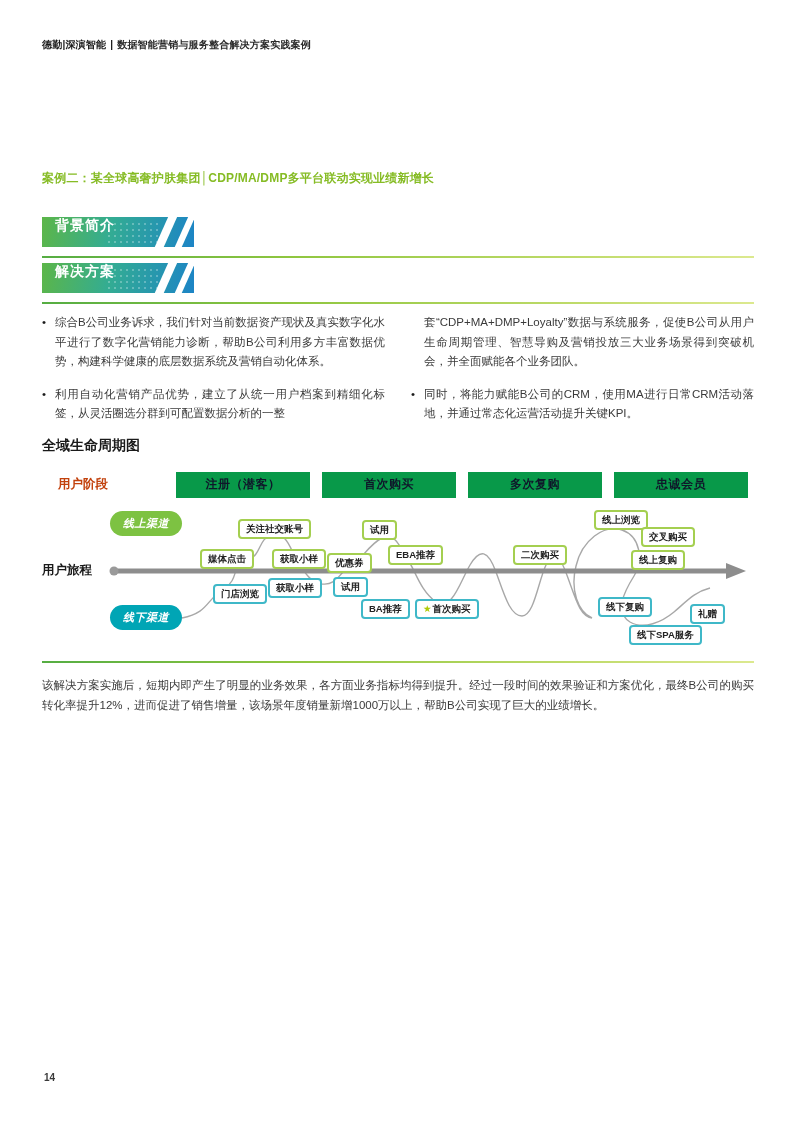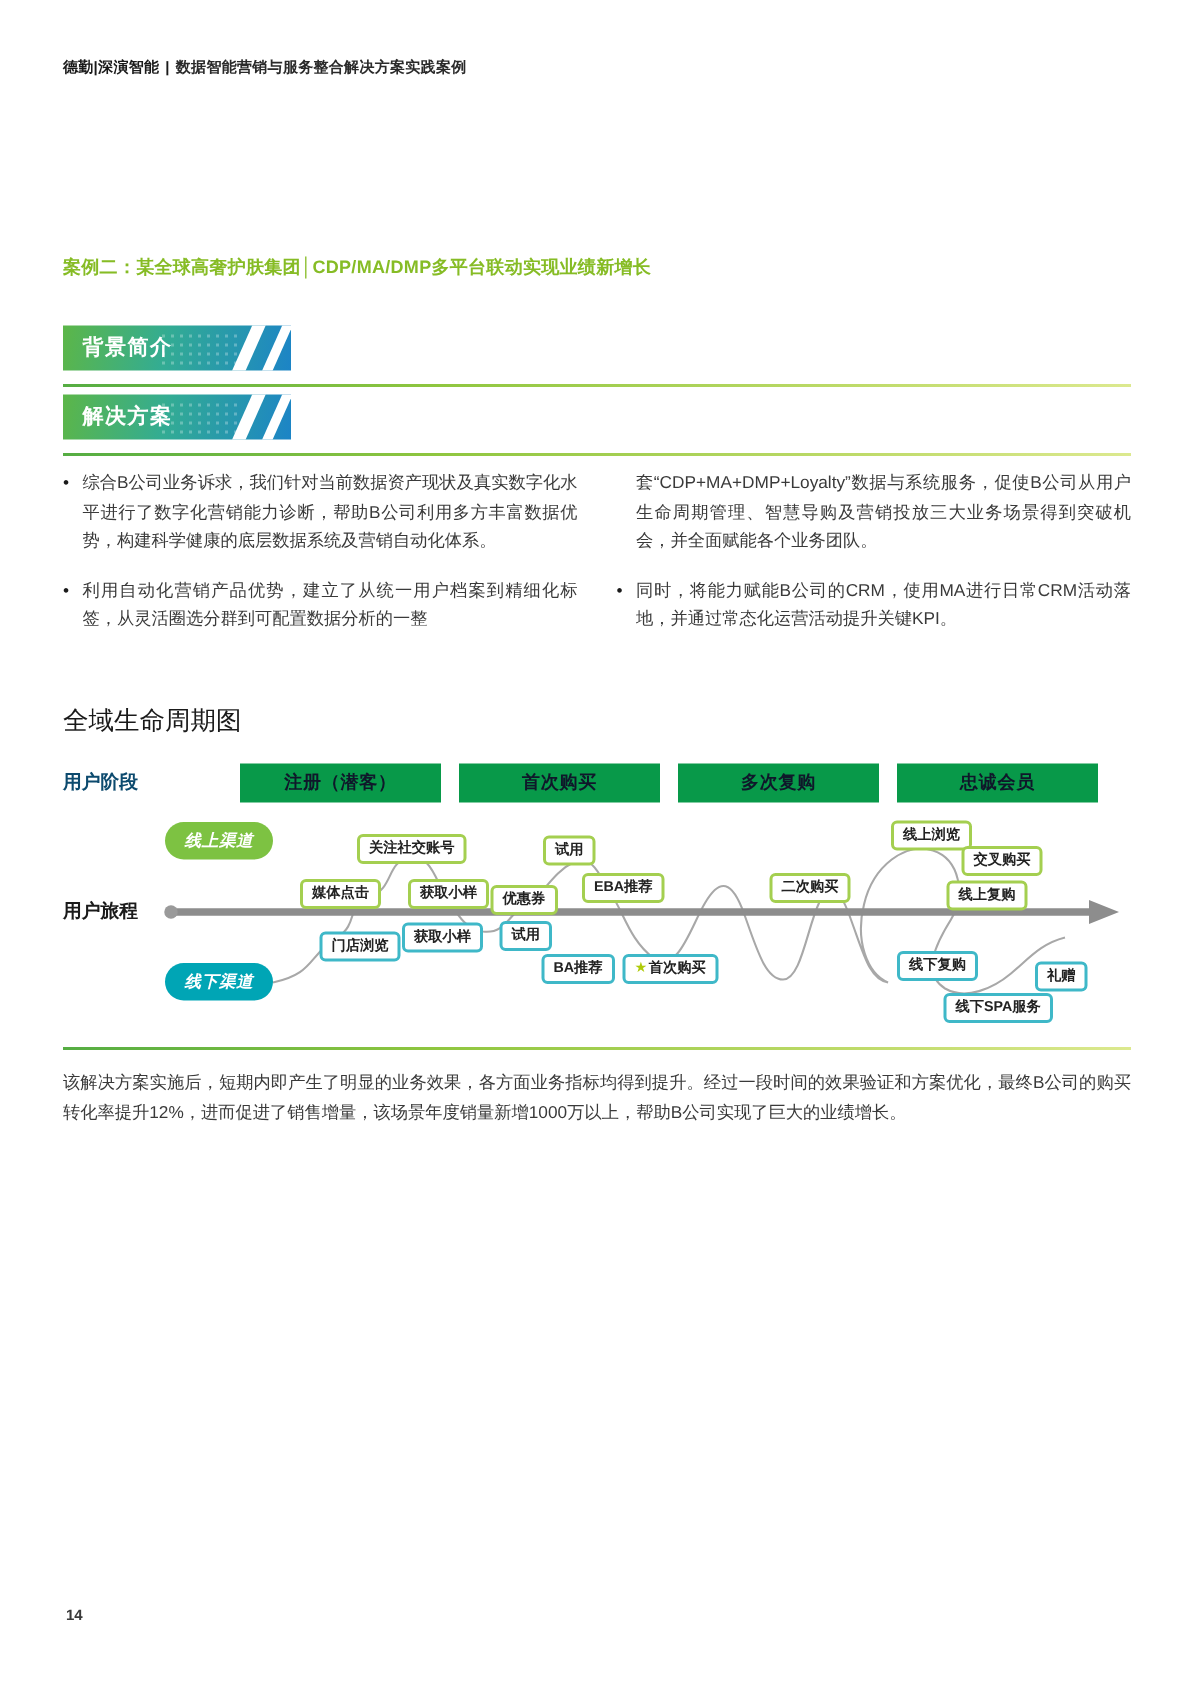--- a/index.html
+++ b/index.html
@@ -14,21 +14,21 @@
   .doc-header .brand { font-weight:700; }
   .doc-header .sep { font-weight:700; margin:0 4px; }
   .doc-header .subtitle { font-weight:600; color:#2a2a2a; }
   
   .case-title {
     margin-top:118px; font-size:12px; font-weight:700; color:#86BC25; letter-spacing:.2px;
   }
   
   .badge {
     margin-top:30px; position:relative; width:152px; height:30px; overflow:hidden;
-    display:flex; align-items:center;
+    display:flex; 
     background:linear-gradient(100deg,#5CB648 0%,#33AC93 45%,#1C84C6 100%);
   }
   .badge .badge-label {
     position:relative; z-index:3; color:#fff; font-size:14px; font-weight:700;
     padding-left:13px; letter-spacing:1px;
   }
   .badge .dots {
     position:absolute; z-index:1; right:34px; top:4px; width:54px; height:24px;
     background-image:radial-gradient(circle,rgba(255,255,255,.55) 1px,transparent 1.2px);
     background-size:6px 6px; opacity:.5;
@@ -50,23 +50,23 @@
     margin-top:12px; font-size:11.5px; line-height:1.75; text-align:justify; color:#3a3a3a;
     width:712px;
   }
   .columns { margin-top:9px; display:flex; gap:26px; width:712px; }
   .col { flex:1; font-size:11.5px; line-height:1.7; color:#3a3a3a; text-align:justify; }
   .bullet { display:flex; margin-bottom:13px; }
   .bullet .dot { flex:0 0 13px; font-size:11.5px; color:#1a1a1a; }
   .bullet .btext { flex:1; }
   .continuation { margin:0 0 13px 13px; }
   
-  .diagram-title { margin-top:32px; font-size:17px; font-weight:400; color:#1a1a1a; }
+  .diagram-title { font-size:14px; font-weight:700; color:#1a1a1a; }
   .stage-row { margin-top:17px; display:flex; align-items:center; width:712px; }
-  .stage-label { flex:0 0 118px; font-size:12.5px; font-weight:700; color:#0c4a6e; }
+  .stage-label { flex:0 0 118px; font-size:12.5px; font-weight:700; color:#c2410c;margin-left:16px; }
   .stage-box {
     width:134px; height:26px; margin-right:12px; background:#089949; color:#0f172a;
     font-size:12px; font-weight:700; display:flex; align-items:center; justify-content:center;
     letter-spacing:.5px;
   }
   .stage-box:last-child { margin-right:0; }
   .journey-canvas { position:relative; width:712px; height:152px; margin-top:2px; }
   .journey-canvas svg { position:absolute; left:0; top:0; z-index:1; }
   .journey-label {
     position:absolute; left:0; top:62px; z-index:2; font-size:12.5px; font-weight:700; color:#1a1a1a;

